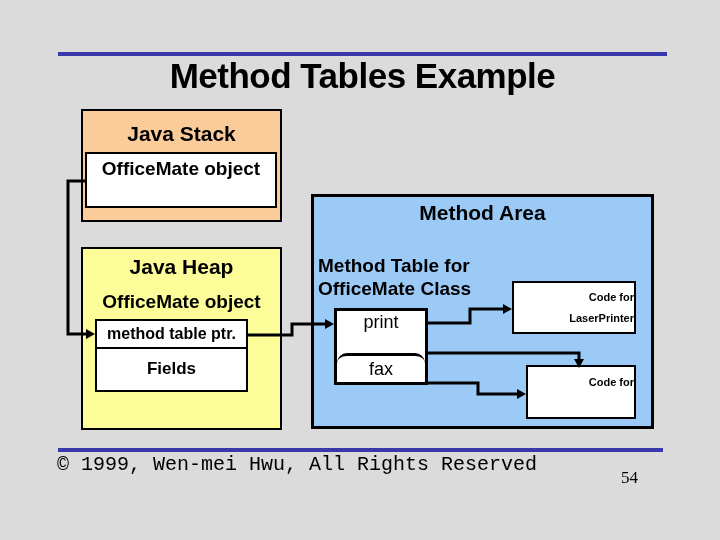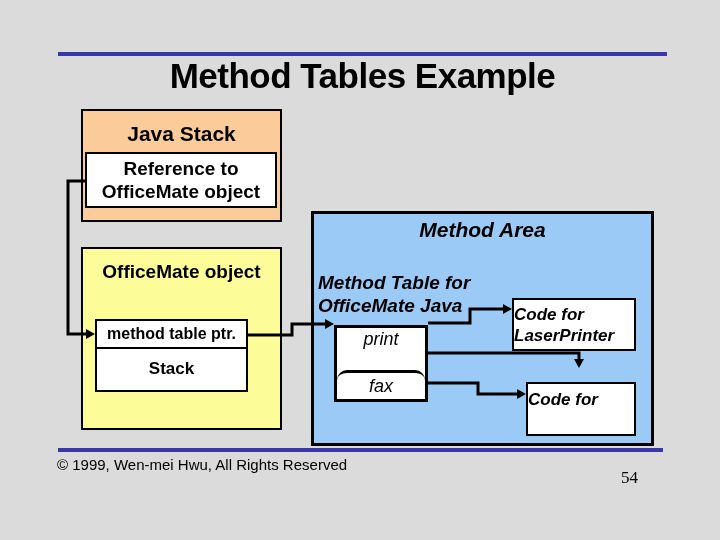--- a/index.html
+++ b/index.html
@@ -76,24 +76,23 @@
   #fields-box {
     height: 45px; margin-top: -2px;
     background: var(--box-fill, #fff);
     border: 2px solid var(--border, #000);
     text-align: center;
     font-size: 17px; font-weight: bold; line-height: 40px;
   }
 
   
   #method-area {
-    left: 311px; top: 211px; width: 343px; height: 235px;
+    left: 311px; top: 194px; width: 343px; height: 235px;
     background: var(--area-fill, #9CCAF7);
     border-width: 3px;
-    font-style: italic;
   }
   #method-area-title {
     padding-top: 4px; text-align: center;
     font-size: 21px; font-weight: bold; line-height: 24px;
   }
   #method-table-label {
     position: absolute; left: 4px; top: 57px;
     font-size: 19px; font-weight: bold; line-height: 23px;
     white-space: nowrap;
   }
@@ -107,78 +106,78 @@
     font-size: 18px; font-weight: normal; border-radius: 10px;
   }
   #vtable-row-print { height: 23px; line-height: 22px; }
   #vtable-row-copy  { height: 28px; line-height: 27px; border-top: 3px solid var(--border, #000); }
   #vtable-row-fax   { height: 29px; line-height: 27px; border-top: 3px solid var(--border, #000); margin-top: 19px; }
 
   .code-box {
     position: absolute;
     background: var(--box-fill, #fff);
     border: 2px solid var(--border, #000);
-    text-align: left;
-    font-size: 17px; font-weight: bold; line-height: 21px;
+    text-align: right;
+    font-size: 11px; font-weight: bold; line-height: 21px;
   }
   #code-laser   { left: 198px; top: 84px;  width: 124px; height: 53px; padding-top: 4px; }
   #code-office  { left: 212px; top: 168px; width: 110px; height: 54px; padding-top: 5px; }
 
   #connector-layer {
     position: absolute; left: 0; top: 0;
     width: 720px; height: 540px;
     pointer-events: none;
   }
   #connector-layer polyline {
     fill: none;
     stroke: var(--border, #000);
     stroke-width: 3px;
   }
 
   #footer-copyright {
     position: absolute; left: 57px; top: 455px;
-    font-family: Liberation Sans, sans-serif;
-    font-size: 15px; line-height: 20px;
+    font-family: Liberation Mono, monospace;
+    font-size: 20px; line-height: 20px;
   }
   #page-number {
     position: absolute; left: 621px; top: 468px;
     font-family: "Liberation Serif", serif;
     font-size: 17px; line-height: 20px;
   }
 </style>
 </head>
 <body>
 
 <div id="slide">
 
   <div id="top-line" class="accent-line"></div>
 
   <h1 id="title">Method Tables Example</h1>
 
   <div id="java-stack" class="box">
     <div id="java-stack-title">Java Stack</div>
     <div id="reference-box">
-      <div>Reference to</div>
       <div>OfficeMate object</div>
     </div>
   </div>
 
   <div id="java-heap" class="box">
+    <div id="java-heap-title">Java Heap</div>
     <div id="heap-object-label">OfficeMate object</div>
     <div id="heap-record">
       <div id="method-table-ptr-box">method table ptr.</div>
-      <div id="fields-box">Stack</div>
+      <div id="fields-box">Fields</div>
     </div>
   </div>
 
   <div id="method-area" class="box">
     <div id="method-area-title">Method Area</div>
     <div id="method-table-label">
       <div>Method Table for</div>
-      <div>OfficeMate Java</div>
+      <div>OfficeMate Class</div>
     </div>
     <div id="vtable">
       <div id="vtable-row-print" class="vtable-row">print</div>
       <div id="vtable-row-fax" class="vtable-row">fax</div>
     </div>
     <div id="code-laser" class="code-box">
       <div>Code for</div>
       <div>LaserPrinter</div>
     </div>
     <div id="code-office" class="code-box">

